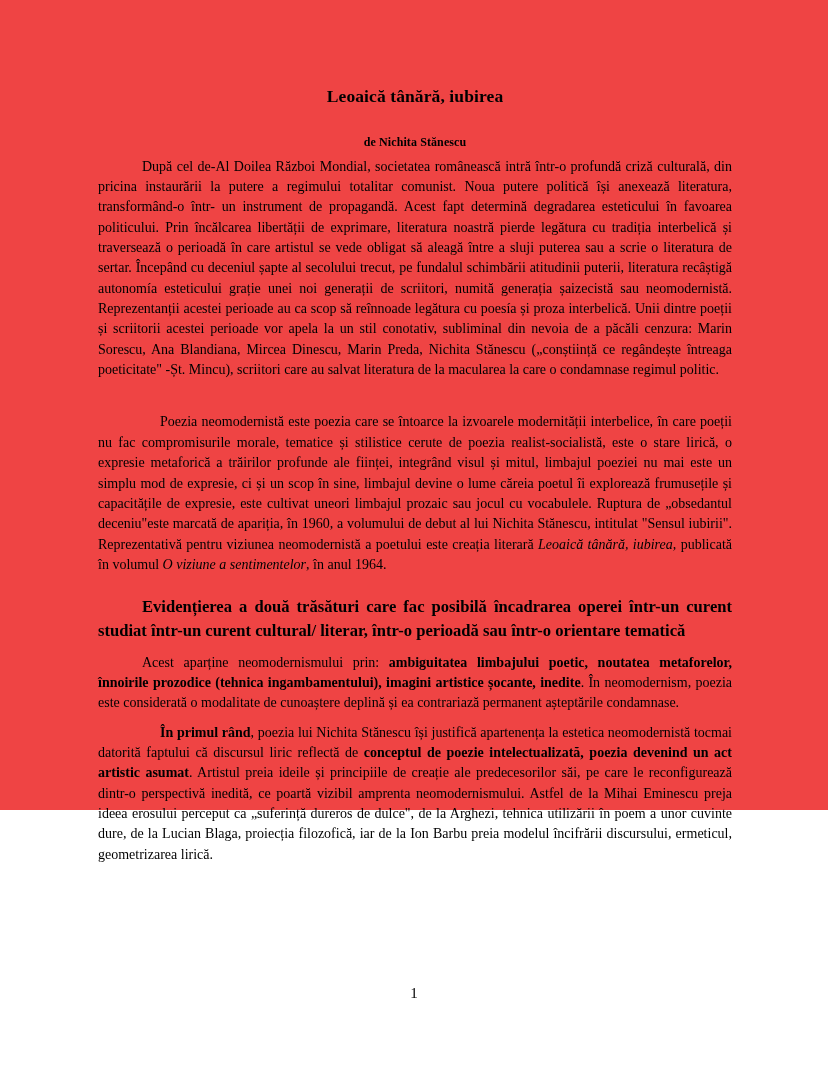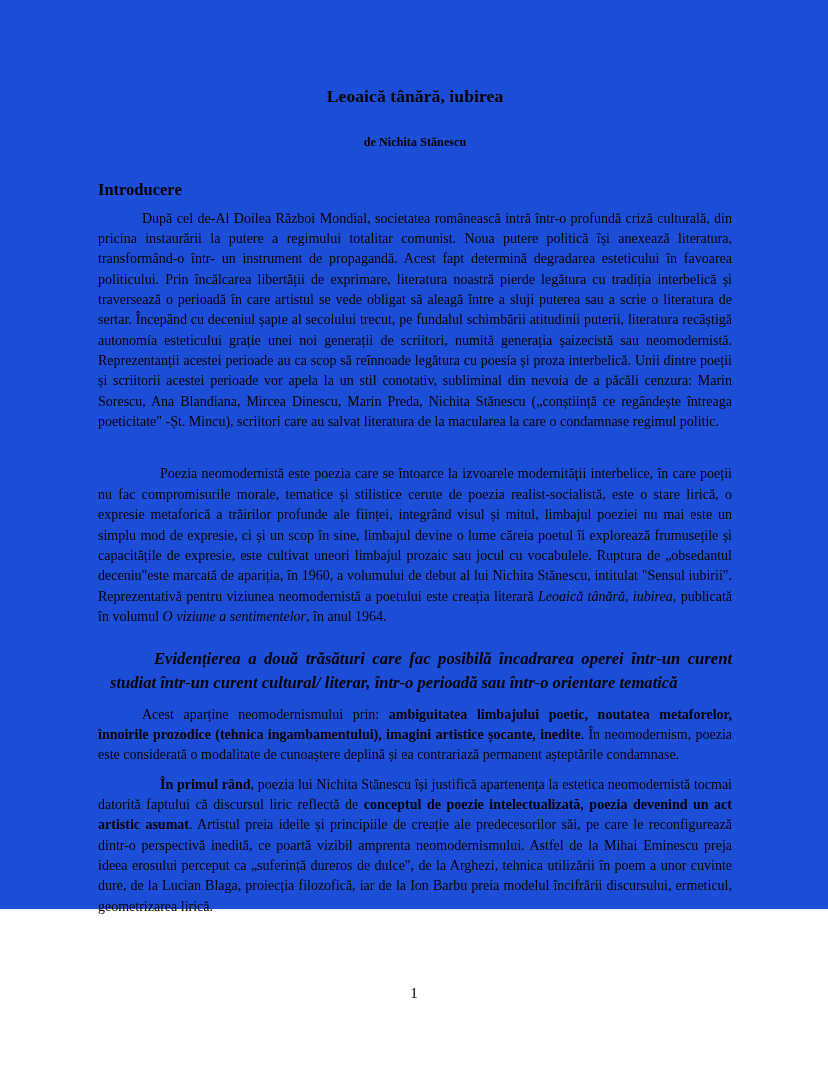--- a/index.html
+++ b/index.html
@@ -12,22 +12,22 @@
     height: 1071px;
     position: relative;
     font-family: "Liberation Serif", "DejaVu Serif", serif;
     color: #000000;
     overflow: hidden;
   }
   .page {
     position: absolute;
     left: 0; top: 0;
     width: 828px;
-    height: 909px;
-    background: #1d4ed8;
+    height: 810px;
+    background: #ef4444;
   }
   .content {
     position: absolute;
     left: 98px;
     top: 88px;
     width: 634px;
   }
   .doc-title {
     text-align: center;
     font-weight: bold;
@@ -59,24 +59,23 @@
     text-indent: 44px;
     hyphens: none;
   }
   p.body-par.wide-indent {
     text-indent: 62px;
   }
   p.bold-head-par {
     font-size: 16.6px;
     line-height: 1.455;
     text-align: justify;
-    margin: 20px 0 0 12px;
+    margin: 20px 0 0 0;
     text-indent: 44px;
     font-weight: bold;
-    font-style: italic;
   }
   p.tight {
     margin-top: 32px;
   }
   .it { font-style: italic; }
   .bd { font-weight: bold; }
   .page-number {
     position: absolute;
     left: 0;
     top: 985px;
@@ -89,21 +88,20 @@
 </head>
 <body>
 
 <div class="page">
   <div class="content">
 
     <div class="doc-title">Leoaică tânără, iubirea</div>
 
     <div class="doc-subtitle">de Nichita Stănescu</div>
 
-    <div class="section-head">Introducere</div>
 
     <p class="body-par"><span>După cel de-Al Doilea Război Mondial, societatea românească intră într-o profundă criză culturală, din pricina instaurării la putere a regimului totalitar comunist. Noua putere politică își anexează literatura, transformând-o într- un instrument de propagandă. Acest fapt determină degradarea esteticului în favoarea politicului. Prin încălcarea libertății de exprimare, literatura noastră pierde legătura cu tradiția interbelică și traversează o perioadă în care artistul se vede obligat să aleagă între a sluji puterea sau a scrie o literatura de sertar. Începând cu deceniul șapte al secolului trecut, pe fundalul schimbării atitudinii puterii, literatura recâștigă autonomía esteticului grație unei noi generații de scriitori, numită generația șaizecistă sau neomodernistă. Reprezentanții acestei perioade au ca scop să reînnoade legătura cu poesía și proza interbelică. Unii dintre poeții și scriitorii acestei perioade  vor apela la un stil conotativ, subliminal din nevoia de a păcăli cenzura: Marin Sorescu, Ana Blandiana, Mircea Dinescu, Marin Preda, Nichita Stănescu (</span><span>„conștiință ce regândește întreaga poeticitate"</span><span> -Șt. Mincu), scriitori care au salvat literatura de la macularea la care o condamnase regimul politic.</span></p>
 
     <p class="body-par wide-indent tight"><span>Poezia neomodernistă este poezia care se întoarce la izvoarele modernității interbelice, în care poeții nu fac compromisurile morale, tematice și stilistice cerute de poezia realist-socialistă, este o stare lirică, o expresie metaforică a trăirilor profunde ale ființei, integrând visul și mitul, limbajul poeziei nu mai este un simplu mod de expresie, ci și un scop în sine, limbajul devine o lume căreia poetul îi explorează frumusețile și capacitățile de expresie, este cultivat uneori limbajul prozaic sau jocul cu vocabulele. Ruptura de „obsedantul deceniu"este marcată de apariția, în 1960, a volumului de debut  al lui Nichita Stănescu, intitulat "Sensul iubirii". Reprezentativă pentru viziunea neomodernistă a poetului este creația literară </span><span class="it">Leoaică tânără, iubirea,</span><span> publicată în volumul </span><span class="it">O viziune a sentimentelor</span><span>, în anul 1964.</span></p>
 
     <p class="bold-head-par">Evidențierea a două trăsături care fac posibilă încadrarea operei într-un curent studiat într-un curent cultural/ literar, într-o perioadă sau într-o orientare tematică</p>
 
     <p class="body-par"><span>Acest aparține neomodernismului prin: </span><span class="bd">ambiguitatea limbajului poetic, noutatea metaforelor, înnoirile prozodice (tehnica ingambamentului), imagini artistice șocante, inedite</span><span>. În neomodernism, poezia este considerată o modalitate de cunoaștere deplină și ea contrariază permanent așteptările condamnase.</span></p>
 
     <p class="body-par wide-indent"><span class="bd">În primul rând</span><span>, poezia lui Nichita Stănescu își justifică apartenența la estetica neomodernistă tocmai datorită faptului că discursul liric reflectă de  </span><span class="bd">conceptul de poezie intelectualizată, poezia devenind un act artistic asumat</span><span>. Artistul preia ideile și principiile de creație ale predecesorilor săi, pe care le reconfigurează dintr-o perspectivă inedită, ce poartă vizibil amprenta neomodernismului. Astfel de la Mihai Eminescu preja ideea erosului perceput ca „suferință dureros de dulce", de la Arghezi, tehnica utilizării în poem a unor cuvinte dure, de la Lucian Blaga, proiecția filozofică, iar de la Ion Barbu preia modelul încifrării discursului, ermeticul, geometrizarea lirică.</span></p>

